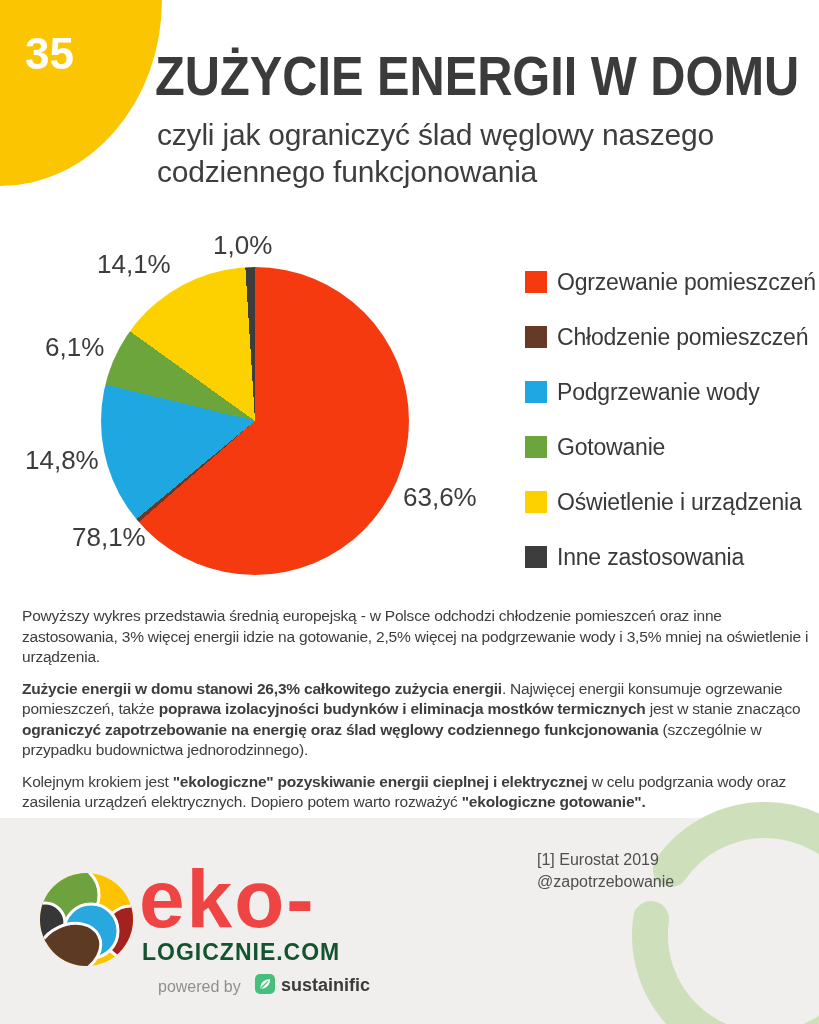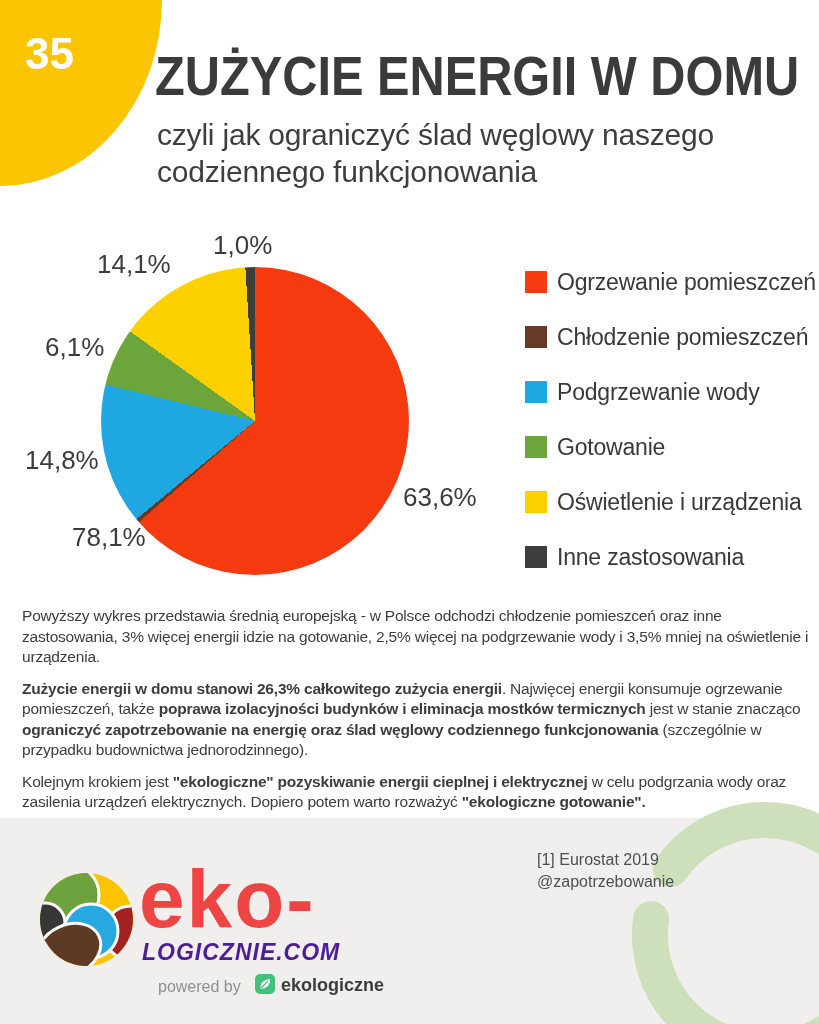--- a/index.html
+++ b/index.html
@@ -39,21 +39,21 @@
   .body-text p{margin:0 0 11px 0;}
   .body-text b{font-weight:bold;}
 
   
   .footer{position:absolute;left:0;top:818px;width:819px;height:206px;background:#f0efee;}
   .ring-svg{position:absolute;left:600px;top:780px;}
   .logo-mark{position:absolute;left:38px;top:871px;}
   .logo-main{position:absolute;left:139px;top:858px;font-size:82px;font-weight:bold;
              color:#ef4444;line-height:1;letter-spacing:2px;}
   .logo-sub{position:absolute;left:142px;top:941px;font-size:23px;font-weight:bold;
-            color:#4c1d95;letter-spacing:1px;line-height:1;font-style:italic;}
+            color:#14532d;letter-spacing:1px;line-height:1;}
   .powered{position:absolute;left:158px;top:977px;font-size:16px;color:#8f8f8f;line-height:1.2;}
   .sust-icon{position:absolute;left:255px;top:974px;width:20px;height:20px;border-radius:5px;
              background:#45c07c;}
   .sust-label{position:absolute;left:281px;top:975px;font-size:18px;font-weight:bold;
               color:#3b3b3b;line-height:1.2;}
   .ref-source{position:absolute;left:537px;top:852px;font-size:16px;color:#4f4f4f;line-height:1;}
   .ref-handle{position:absolute;left:537px;top:874px;font-size:16px;color:#4f4f4f;line-height:1;}
 </style>
 </head>
 <body>
@@ -131,18 +131,18 @@
   <div class="logo-main">eko-</div>
   <div class="logo-sub">LOGICZNIE.COM</div>
   <div class="powered">powered by</div>
 
   <div class="sust-icon">
     <svg width="20" height="20" viewBox="0 0 20 20">
       <path d="M5.5 14.5 C5 8.5 9.5 5 15 5.2 C15.3 11 11 15 5.5 14.5 Z" fill="#ffffff"></path>
       <path d="M6 14 C9 11 11 9.5 13 7" stroke="#45c07c" stroke-width="1.2" fill="none"></path>
     </svg>
   </div>
-  <div class="sust-label">ekologiczne</div>
+  <div class="sust-label">sustainific</div>
 
   <div class="ref-source">[1] Eurostat 2019</div>
   <div class="ref-handle">@zapotrzebowanie</div>
 
 </div>
 
 </body></html>

